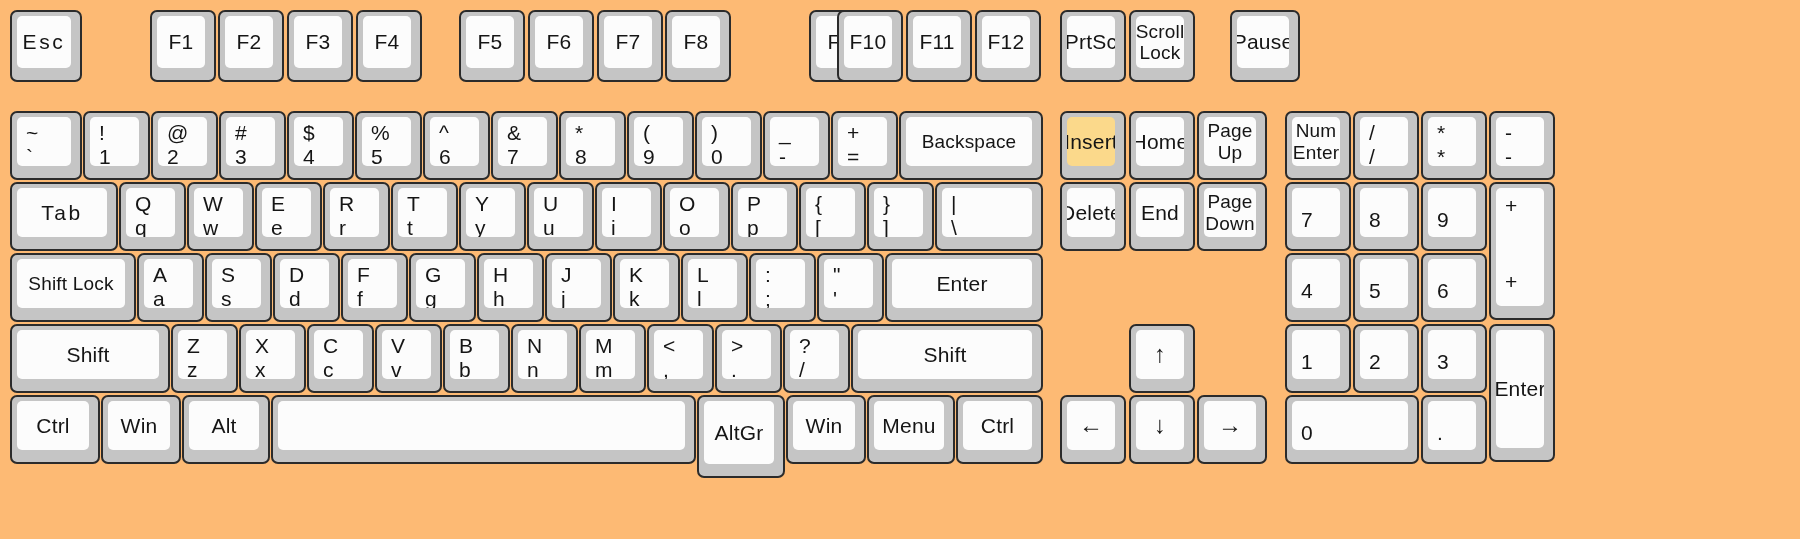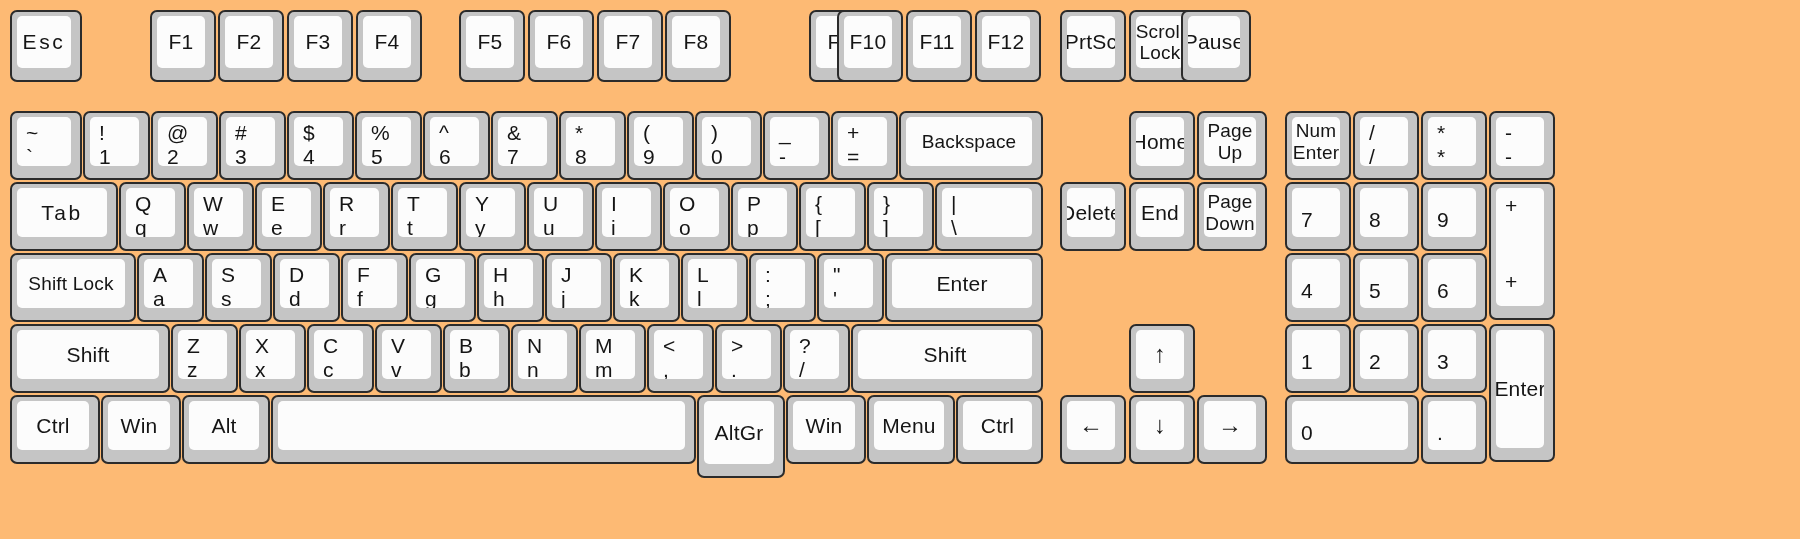--- a/index.html
+++ b/index.html
@@ -161,21 +161,21 @@
       <div class="cap center">
         <span class="lg">PrtSc</span>
       </div>
     </div>
     <div class="key" style="left: 1129px; top: 10px; width: 66px; height: 72px;">
       <div class="cap center">
         <span class="lg sm">Scroll
 Lock</span>
       </div>
     </div>
-    <div class="key" style="left: 1181px; top: 10px; width: 70px; height: 72px;">
+    <div class="key" style="left: 1230px; top: 10px; width: 70px; height: 72px;">
       <div class="cap center">
         <span class="lg">Pause</span>
       </div>
     </div>
     <div class="key" style="left: 10px; top: 111px; width: 72px; height: 69px;">
       <div class="cap dual">
         <span class="lg">~</span>
         <span class="lg">`</span>
       </div>
     </div>
@@ -247,20 +247,25 @@
     </div>
     <div class="key" style="left: 831px; top: 111px; width: 67px; height: 69px;">
       <div class="cap dual">
         <span class="lg">+</span>
         <span class="lg">=</span>
       </div>
     </div>
     <div class="key" style="left: 899px; top: 111px; width: 144px; height: 69px;">
       <div class="cap center">
         <span class="lg sm">Backspace</span>
+      </div>
+    </div>
+    <div class="key hl" style="left: 1060px; top: 111px; width: 66px; height: 69px;">
+      <div class="cap center">
+        <span class="lg">Insert</span>
       </div>
     </div>
     <div class="key" style="left: 1129px; top: 111px; width: 66px; height: 69px;">
       <div class="cap center">
         <span class="lg">Home</span>
       </div>
     </div>
     <div class="key" style="left: 1197px; top: 111px; width: 70px; height: 69px;">
       <div class="cap center">
         <span class="lg sm">Page

